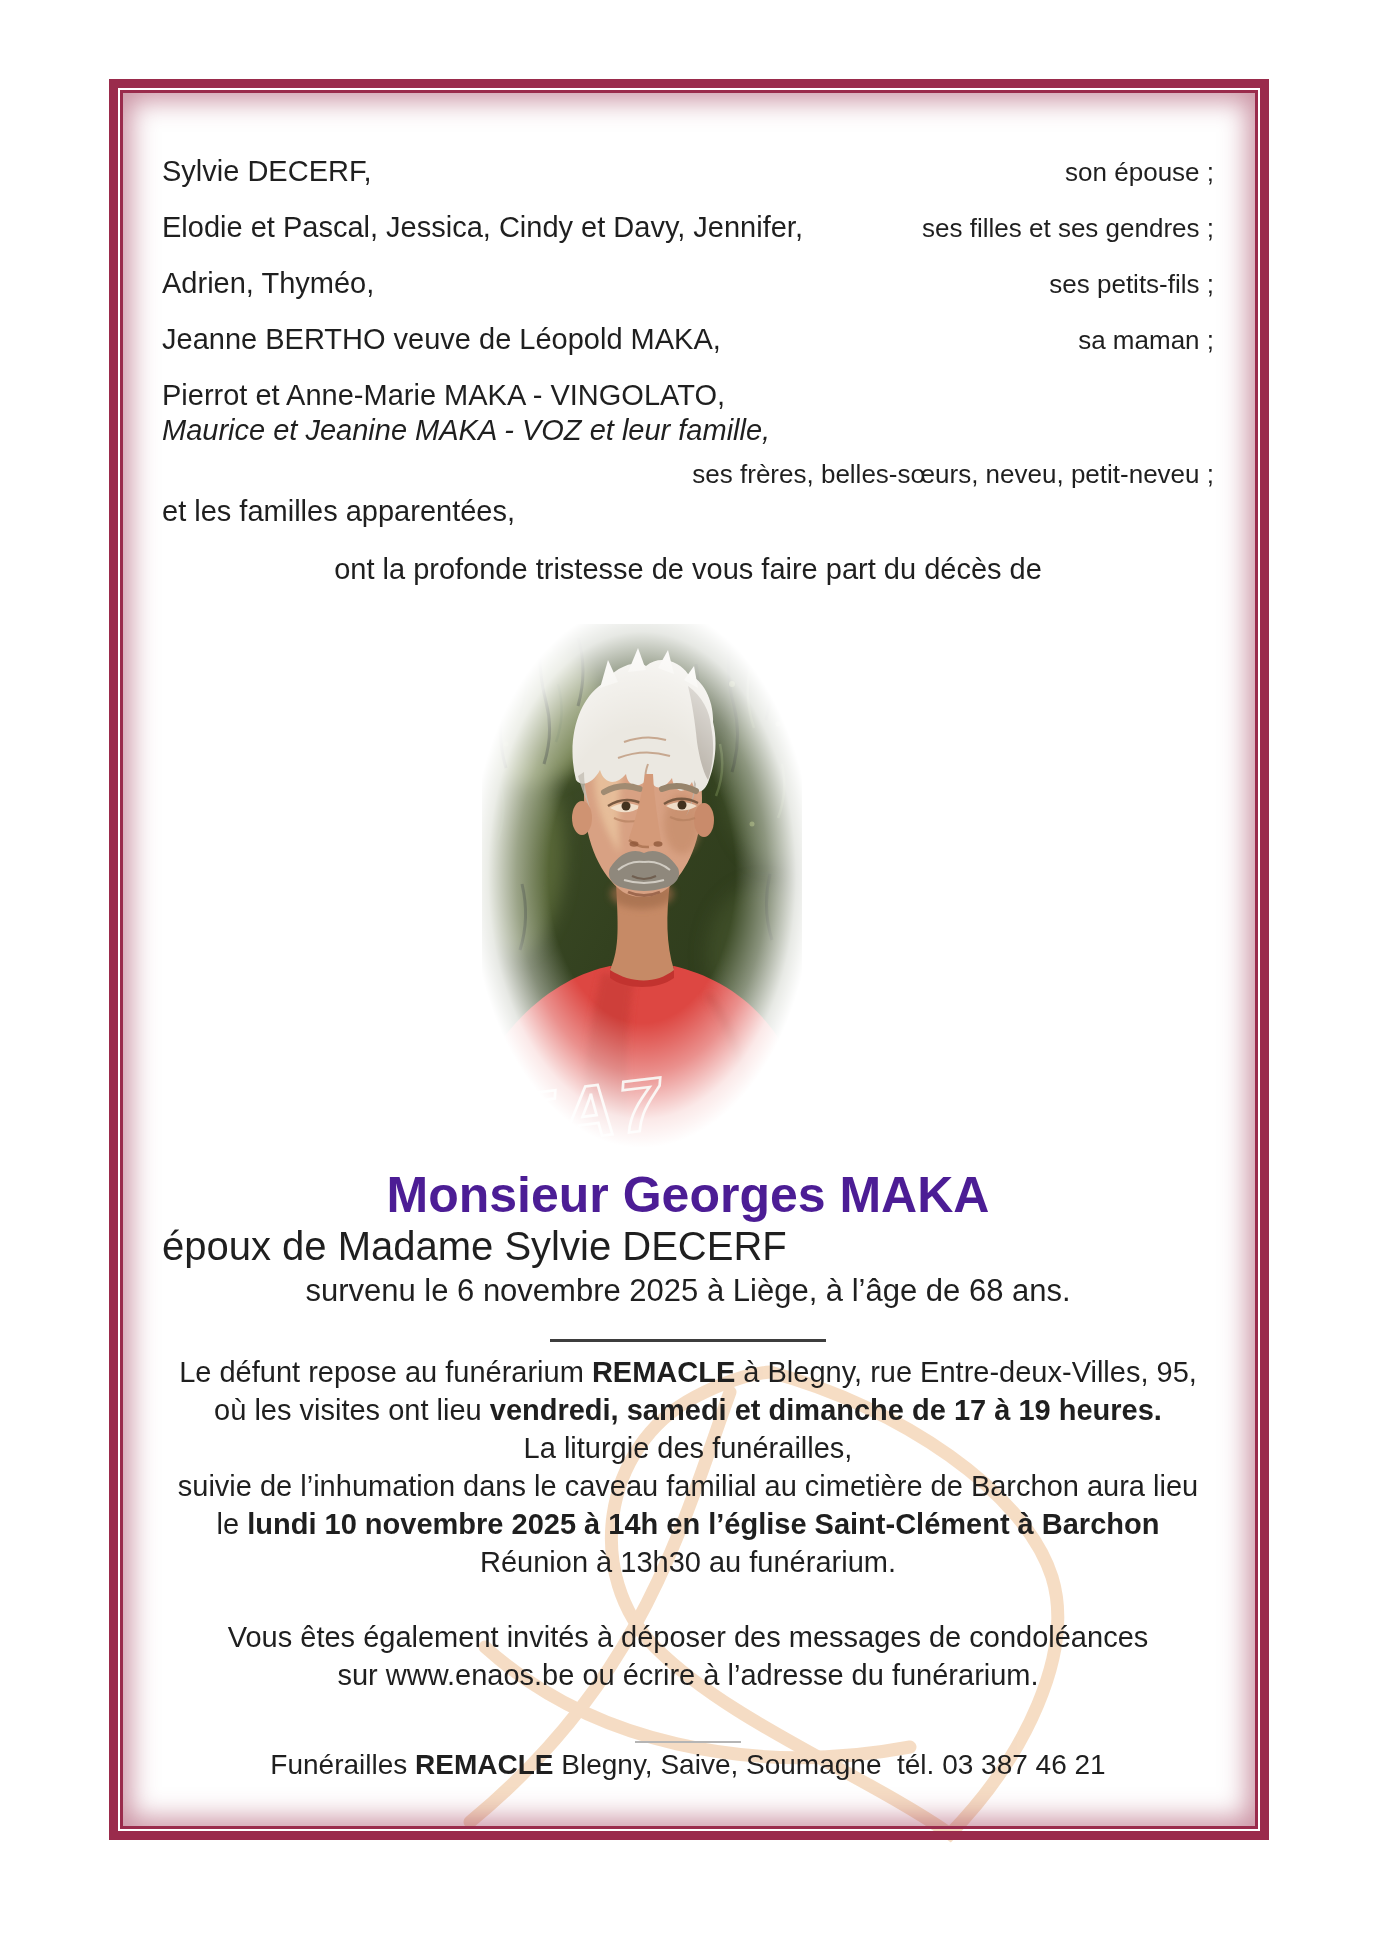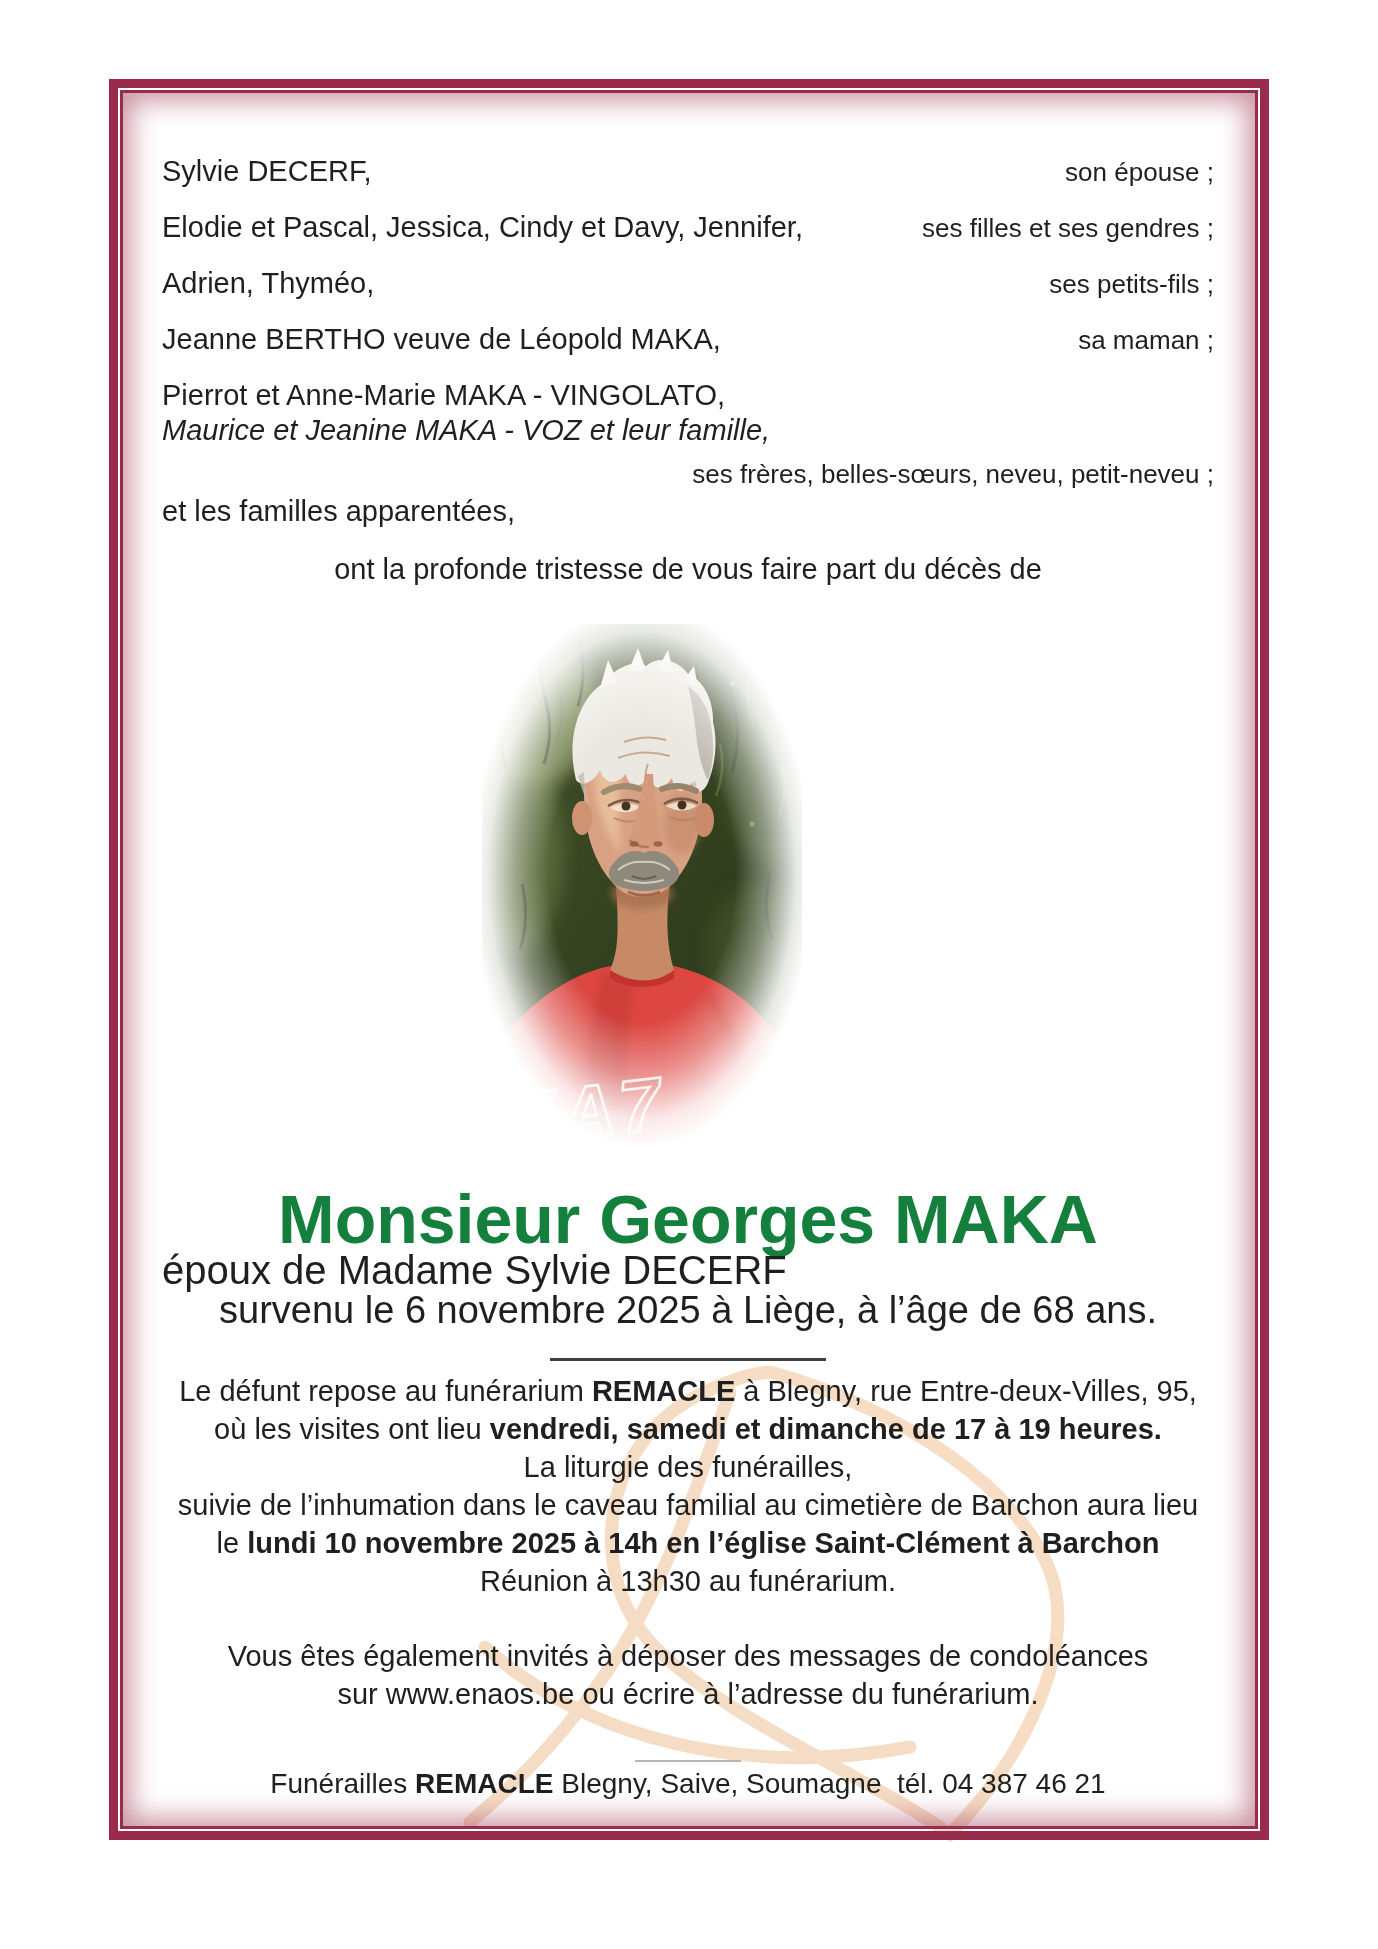--- a/index.html
+++ b/index.html
@@ -33,23 +33,23 @@
   .families{margin-top:7px;}
   .intro{margin-top:28px;text-align:center;font-size:29px;line-height:30px;}
   
   .photo{position:relative;width:320px;height:535px;margin:40px 0 0 320px;}
   .photo svg{display:block;width:320px;height:535px;}
   .photo::after{content:'';position:absolute;inset:0;pointer-events:none;
     background:radial-gradient(ellipse 56% 53% at 50% 47%,
       rgba(255,255,255,0) 52%, rgba(255,255,255,.40) 70%,
       rgba(255,255,255,.88) 86%, #fff 96%);}
   
-  .title{margin-top:32px;text-align:center;font-size:68px;line-height:56px;font-weight:700;color:#15803d;}
+  .title{margin-top:8px;text-align:center;font-size:50px;line-height:56px;font-weight:700;color:#4c1d95;}
   .subtitle{font-size:40px;line-height:46px;font-weight:400;}
-  .survenu{text-align:center;font-size:38px;line-height:34px;}
+  .survenu{margin-top:5px;text-align:center;font-size:31px;line-height:34px;}
   .sep{margin:31px auto 0 auto;width:276px;height:3px;background:#3e3e3e;}
   
   .mid{margin:0;text-align:center;font-size:29px;line-height:38px;white-space:pre-wrap;}
   .mt11{margin-top:11px;}
   .mt14{}
   .mt37{margin-top:37px;}
   .b{font-weight:700;}
   .sep2{margin:47px auto 0 auto;width:106px;height:2px;background:#b5b5b5;}
   .footer{margin:5px 0 0 0;text-align:center;font-size:28px;line-height:34px;white-space:pre-wrap;}
 </style>
@@ -223,16 +223,16 @@
     <p class="mid mt14">La liturgie des funérailles,</p>
     <p class="mid">suivie de l’inhumation dans le caveau familial au cimetière de Barchon aura lieu</p>
     <p class="mid"><span>le </span><span class="b">lundi 10 novembre 2025 à 14h en l’église Saint-Clément à Barchon</span></p>
     <p class="mid">Réunion à 13h30 au funérarium.</p>
 
     <p class="mid mt37">Vous êtes également invités à déposer des messages de condoléances</p>
     <p class="mid">sur www.enaos.be ou écrire à l’adresse du funérarium.</p>
 
     <div class="sep2"></div>
 
-    <p class="footer"><span>Funérailles </span><span class="b">REMACLE</span><span> Blegny, Saive, Soumagne  tél. 04 387 46 21</span></p>
+    <p class="footer"><span>Funérailles </span><span class="b">REMACLE</span><span> Blegny, Saive, Soumagne  tél. 03 387 46 21</span></p>
 
   </div>
 </div>
 
 </body></html>

